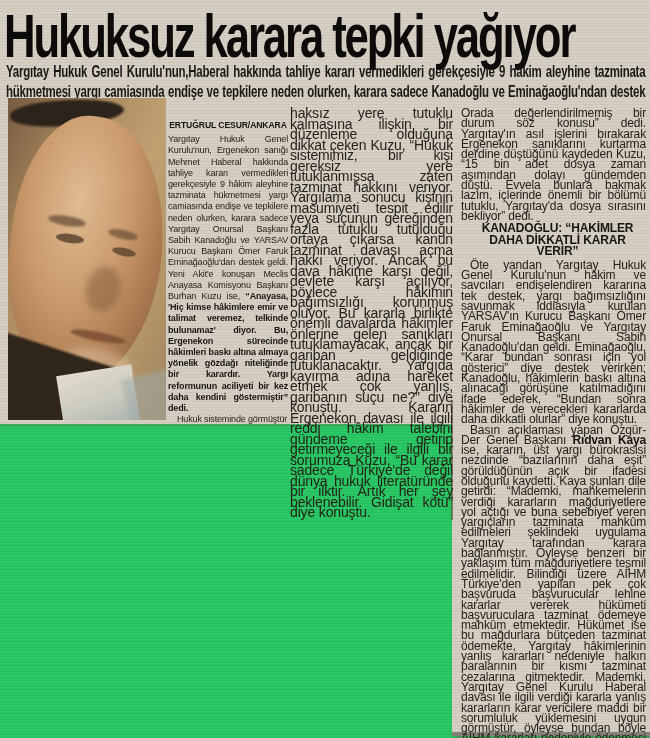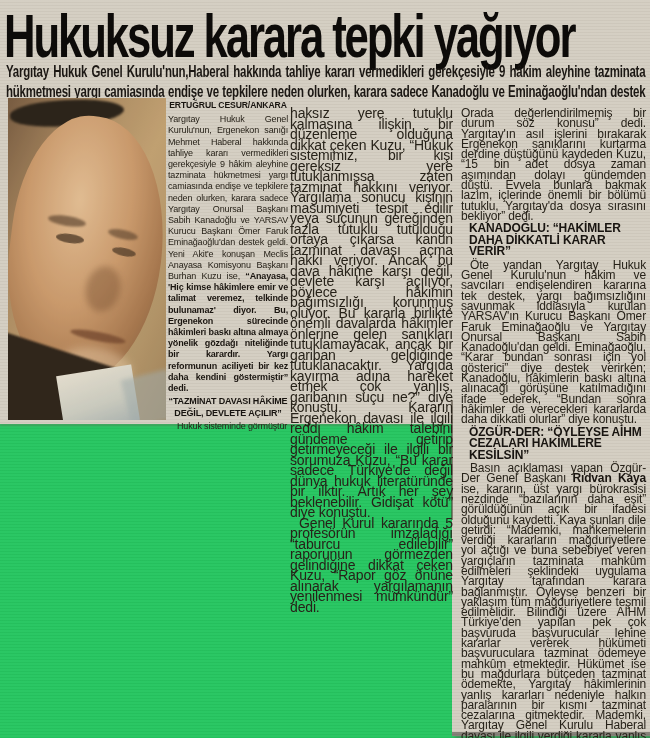--- a/index.html
+++ b/index.html
@@ -52,34 +52,34 @@
   #ph-suit{left:-22px;top:250px;width:120px;height:100px;background:#1b140e;
       transform:rotate(18deg);filter:blur(1px);}
   #ph-shirt{left:52px;top:272px;width:76px;height:56px;
       background:linear-gradient(170deg,#ebe8dd 0%,#cdd2cb 60%,#aab7ba 100%);
       transform:rotate(-9deg);filter:blur(.5px);}
   #ph-collar{left:118px;top:276px;width:48px;height:50px;background:#9fb0b5;opacity:.55;
       transform:rotate(-14deg);filter:blur(2px);}
   #ph-tone{left:0;top:0;width:158px;height:322px;background:rgba(180,150,105,.14);}
   
   .col{position:absolute;color:#272219;}
-  #col-left{left:168px;top:100px;width:120px;font-size:9px;line-height:11.2px;
+  #col-left{left:168px;top:120px;width:120px;font-size:9px;line-height:11.2px;
       letter-spacing:-.15px;text-align:justify;}
   #col-mid{left:290px;top:108px;width:163px;font-size:14px;line-height:10.5px;
       letter-spacing:-.15px;text-align:justify;}
   #col-right{left:461px;top:108px;width:185px;font-size:12px;line-height:10.3px;
       letter-spacing:-.15px;text-align:justify;}
   .para{margin:0;text-indent:9px;}
   .para.noindent{text-indent:0;}
   .para b{font-weight:bold;color:#1a1510;margin-top:40px;}
   .byline{font-weight:bold;text-align:center;font-size:8.6px;letter-spacing:-.1px;
       margin:0 0 3px 0;color:#191510;}
   .subhead{font-weight:bold;color:#181410;margin:2px 0 2px 0;line-height:11.5px;}
   .subhead.center{text-align:center;}
-  .subhead.indent{padding-left:8px;text-align:left;}
+  .subhead.indent{padding-left:8px;text-align:center;}
 </style>
 </head>
 <body>
 
 <div id="page">
 
   <div id="paper-top" class="paper"></div>
   <div id="paper-left" class="paper"></div>
   <div id="paper-right" class="paper"></div>
   <div class="grain"></div>
@@ -103,28 +103,25 @@
     <div id="ph-chin" class="ph"></div>
     <div id="ph-suit" class="ph"></div>
     <div id="ph-shirt" class="ph"></div>
     <div id="ph-collar" class="ph"></div>
     <div id="ph-tone" class="ph"></div>
   </div>
 
   <div id="col-left" class="col">
       <div class="byline">ERTUĞRUL CESUR/ANKARA</div>
       <p class="para noindent"><span>Yargıtay Hukuk Genel Kurulu'nun, Ergenekon sanığı Mehmet Haberal hakkında tahliye kararı vermedikleri gerekçesiyle 9 hâkim aleyhine tazminata hükmetmesi yargı camiasında endişe ve tepkilere neden olurken, karara sadece Yargıtay Onursal Başkanı Sabih Kanadoğlu ve YARSAV Kurucu Başkanı Ömer Faruk Eminağaoğlu'dan destek geldi. Yeni Akit'e konuşan Meclis Anayasa Komisyonu Başkanı Burhan Kuzu ise, </span><b>“Anayasa, 'Hiç kimse hâkimlere emir ve talimat veremez, telkinde bulunamaz' diyor. Bu, Ergenekon sürecinde hâkimleri baskı altına almaya yönelik gözdağı niteliğinde bir karardır. Yargı reformunun aciliyeti bir kez daha kendini göstermiştir” dedi.</b></p>
-      <div class="subhead center">“TAZMİNAT DAVASI HÂKİME DEĞİL, DEVLETE AÇILIR”</div>
       <p class="para"><span>Hukuk sisteminde görmüştür</span></p>
     </div>
   <div id="col-mid" class="col">
       <p class="para noindent"><span>haksız yere tutuklu kalmasına ilişkin bir düzenleme olduğuna dikkat çeken Kuzu, “Hukuk sistemimiz, bir kişi gereksiz yere tutuklanmışsa zaten tazminat hakkını veriyor. Yargılama sonucu kişinin masumiyeti tespit edilir veya suçunun gereğinden fazla tutuklu tutulduğu ortaya çıkarsa kanun tazminat davası açma hakkı veriyor. Ancak bu dava hâkime karşı değil, devlete karşı açılıyor, böylece hâkimin bağımsızlığı korunmuş oluyor. Bu kararla birlikte önemli davalarda hâkimler önlerine gelen sanıkları tutuklamayacak, ancak bir gariban geldiğinde tutuklanacaktır. Yargıda kayırma adına hareket etmek çok yanlış, garibanın suçu ne?” diye konuştu. Kararın Ergenekon davası ile ilgili reddi hâkim talebini gündeme getirip getirmeyeceği ile ilgili bir sorumuza Kuzu, “Bu karar sadece Türkiye'de değil dünya hukuk literatüründe bir ilktir. Artık her şey beklenebilir. Gidişat kötü” diye konuştu.</span></p>
-      <p class="para"><span>Genel Kurul kararında 5 profesörün imzaladığı “taburcu edilebilir” raporunun görmezden gelindiğine dikkat çeken Kuzu, “Rapor göz önüne alınarak yargılamanın yenilenmesi mümkündür” dedi.</span></p>
     </div>
   <div id="col-right" class="col">
       <p class="para noindent"><span>Orada değerlendirilmemiş bir durum söz konusu” dedi. Yargıtay'ın asıl işlerini bırakarak Ergenekon sanıklarını kurtarma derdine düştüğünü kaydeden Kuzu, “15 bin adet dosya zaman aşımından dolayı gündemden düştü. Evvela bunlara bakmak lazım, içlerinde önemli bir bölümü tutuklu, Yargıtay'da dosya sırasını bekliyor” dedi.</span></p>
       <div class="subhead indent">KANADOĞLU: “HAKİMLER DAHA DİKKATLİ KARAR VERİR”</div>
       <p class="para"><span>Öte yandan Yargıtay Hukuk Genel Kurulu'nun hâkim ve savcıları endişelendiren kararına tek destek, yargı bağımsızlığını savunmak iddiasıyla kurulan YARSAV'ın Kurucu Başkanı Ömer Faruk Eminağaoğlu ve Yargıtay Onursal Başkanı Sabih Kanadoğlu'dan geldi. Eminağaoğlu, “Karar bundan sonrası için yol gösterici” diye destek verirken; Kanadoğlu, hâkimlerin baskı altına alınacağı görüşüne katılmadığını ifade ederek, “Bundan sonra hâkimler de verecekleri kararlarda daha dikkatli olurlar” diye konuştu.</span></p>
-      <div class="subhead indent">ÖZGÜR-DER: “ÖYLEYSE AİHM CEZALARI HAKİMLERE KESİLSİN”</div>
       <p class="para"><span>Basın açıklaması yapan Özgür-Der Genel Başkanı </span><b>Rıdvan Kaya</b><span> ise, kararın, üst yargı bürokrasisi nezdinde “bazılarının daha eşit” görüldüğünün açık bir ifadesi olduğunu kaydetti. Kaya şunları dile getirdi: “Mademki, mahkemelerin verdiği kararların mağduriyetlere yol açtığı ve buna sebebiyet veren yargıçların tazminata mahkûm edilmeleri şeklindeki uygulama Yargıtay tarafından karara bağlanmıştır. Öyleyse benzeri bir yaklaşım tüm mağduriyetlere teşmil edilmelidir. Bilindiği üzere AİHM Türkiye'den yapılan pek çok başvuruda başvurucular lehine kararlar vererek hükümeti başvuruculara tazminat ödemeye mahkûm etmektedir. Hükümet ise bu mağdurlara bütçeden tazminat ödemekte, Yargıtay hâkimlerinin yanlış kararları nedeniyle halkın paralarının bir kısmı tazminat cezalarına gitmektedir. Mademki, Yargıtay Genel Kurulu Haberal davası ile ilgili verdiği kararla yanlış kararların karar vericilere maddi bir sorumluluk yüklemesini uygun görmüştür, öyleyse bundan böyle AİHM kararları nedeniyle ödenmesi gereken tazminat cezaları da son karar merci olan Yargıtay hâkimlerinden tahsil edilmelidir. Hükümet ve Meclis bu konuda acilen bir yasal düzenleme yapmalı ve Yargıtay Genel Kurulu'nun verdiği kararın gereği yerine getirilmelidir.”</span></p>
     </div>
 
 </div>
 
 </body></html>

